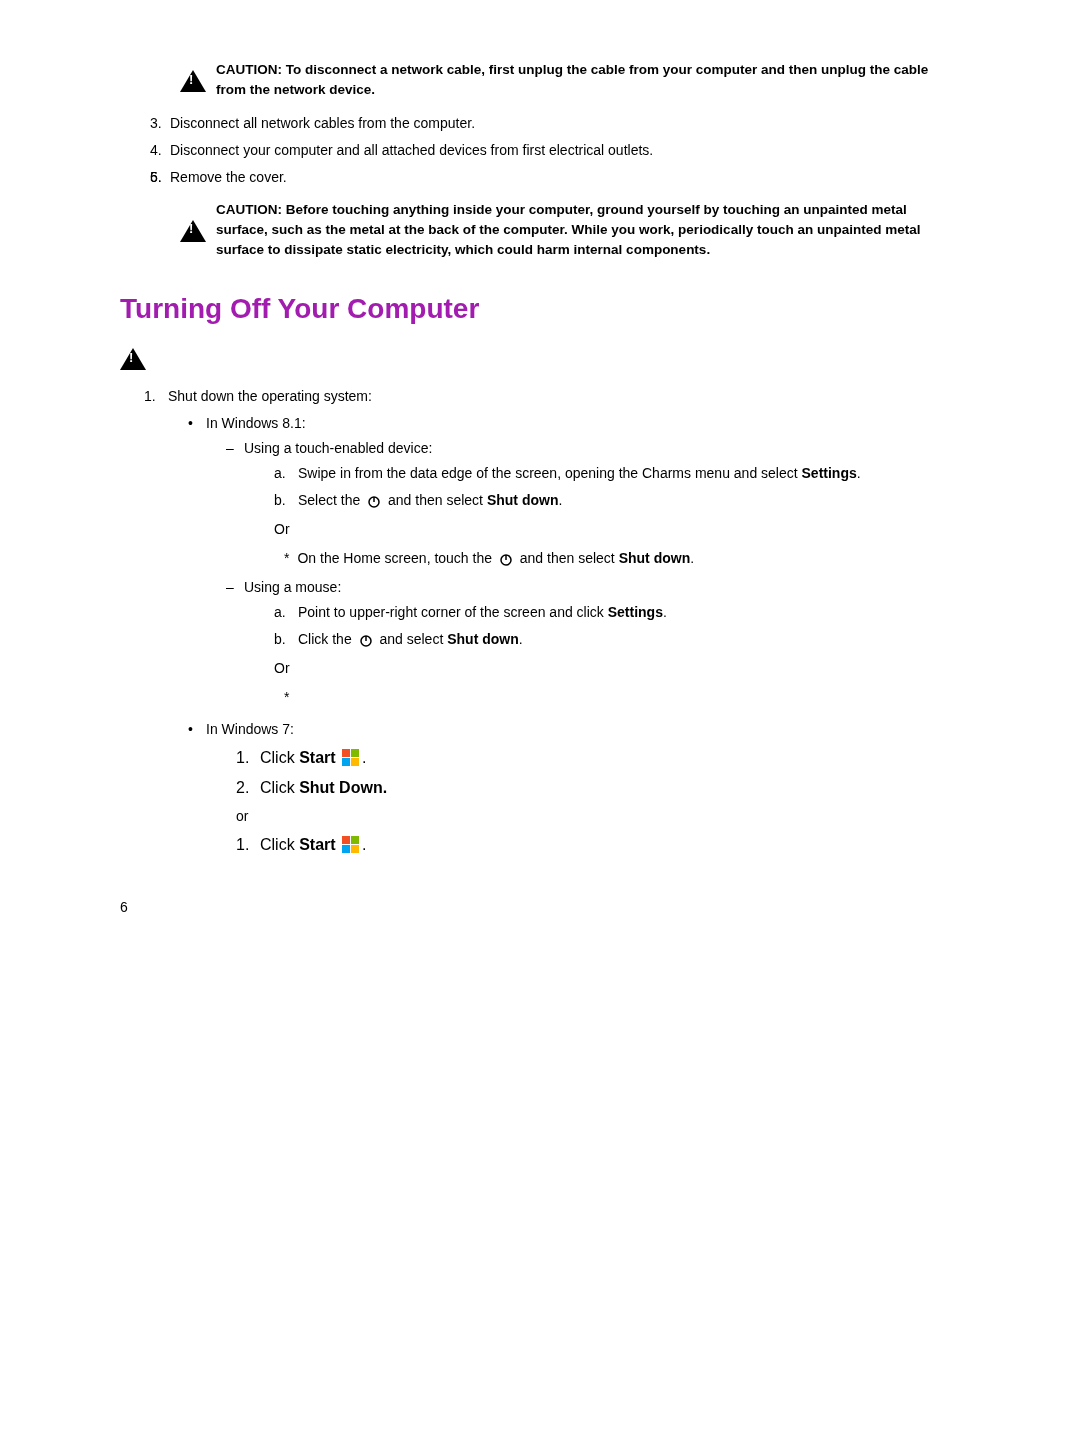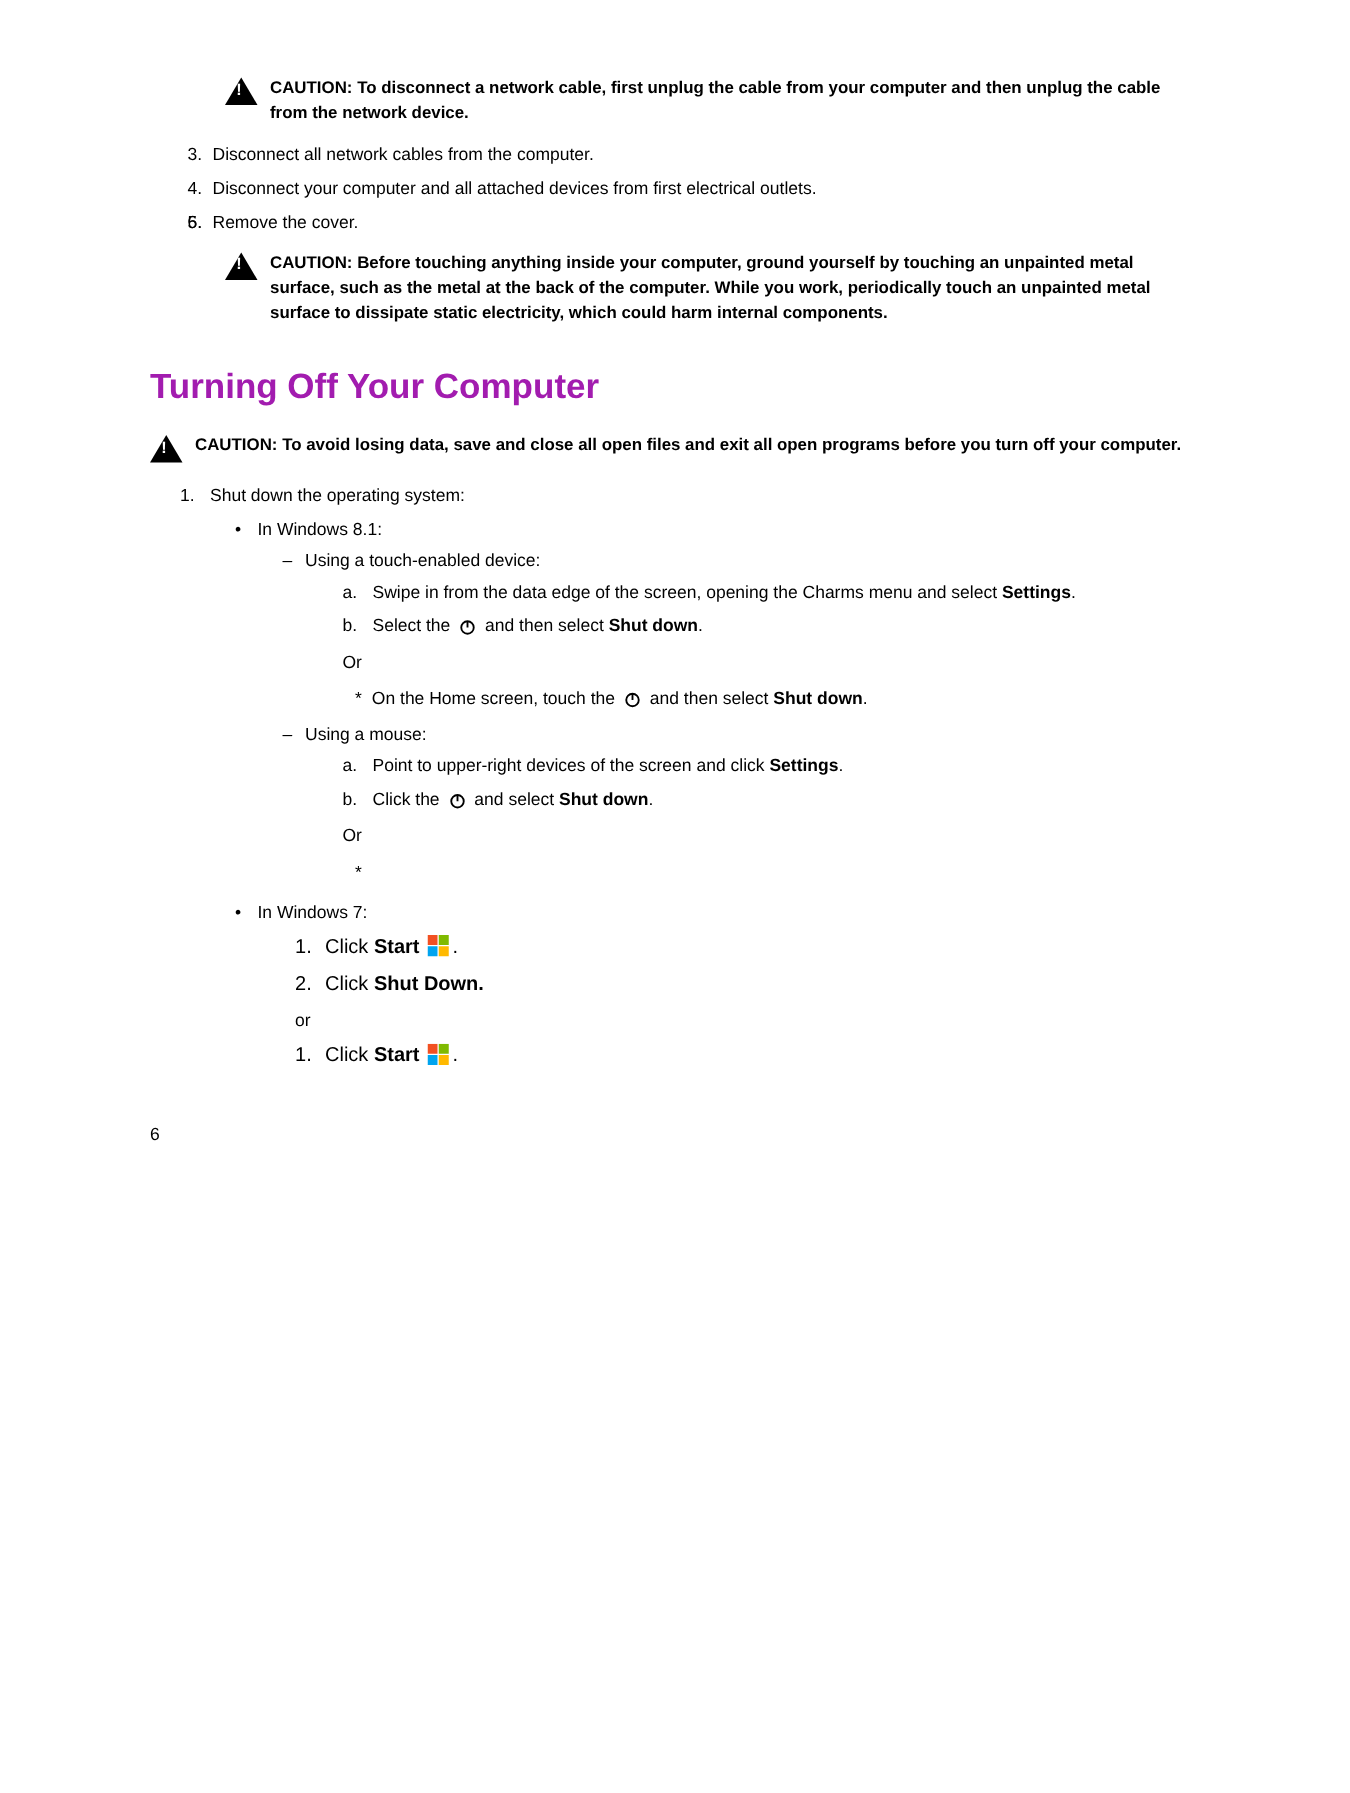--- a/index.html
+++ b/index.html
@@ -14,21 +14,21 @@
       font-size: 14px;
       color: #000000;
       width: 1080px;
       min-height: 1434px;
       padding: 60px 120px 80px 120px;
       line-height: 1.5;
     }
 
     .caution-box {
       display: flex;
-      align-items: flex-start;
+      align-items: center;
       gap: 10px;
       margin-bottom: 12px;
       margin-left: 60px;
     }
 
     .caution-text {
       font-size: 13.5px;
       line-height: 1.5;
     }
 
@@ -285,23 +285,20 @@
   <div class="triangle-icon"></div>
   <div class="caution-text">
     <strong>CAUTION: Before touching anything inside your computer, ground yourself by touching an unpainted metal surface, such as the metal at the back of the computer. While you work, periodically touch an unpainted metal surface to dissipate static electricity, which could harm internal components.</strong>
   </div>
 </div>
 
 <h2 class="section-title">Turning Off Your Computer</h2>
 
 <div class="caution-box-inline" style="margin-bottom:16px; margin-left:0;">
   <div class="triangle-icon caution-small"></div>
-  <div class="caution-text">
-    <strong>CAUTION: To avoid losing data, save and close all open files and exit all open programs before you turn off your computer.</strong>
-  </div>
 </div>
 
 <ol class="step-list" style="padding-left:24px;">
   <li style="padding-left:24px;">
     <span>Shut down the operating system:</span>
 
     
     <ul class="bullet-list">
       <li>
         <span>In Windows 8.1:</span>
@@ -347,21 +344,21 @@
                 <strong>Shut down</strong><span>.</span>
               </span>
             </div>
           </li>
 
           <li>
             <span>Using a mouse:</span>
 
             <ol class="alpha-list">
               <li>
-                <span>Point to upper-right devices of the screen and click</span>
+                <span>Point to upper-right corner of the screen and click</span>
                 <strong>Settings</strong><span>.</span>
               </li>
               <li>
                 <span>Click the</span>
                 <span class="power-icon">
                   <svg viewBox="0 0 16 16" xmlns="http://www.w3.org/2000/svg">
                     <circle cx="8" cy="9" r="5" fill="none" stroke="#000" stroke-width="1.5"></circle>
                     <line x1="8" y1="4" x2="8" y2="9" stroke="#000" stroke-width="1.5"></line>
                   </svg>
                 </span>

